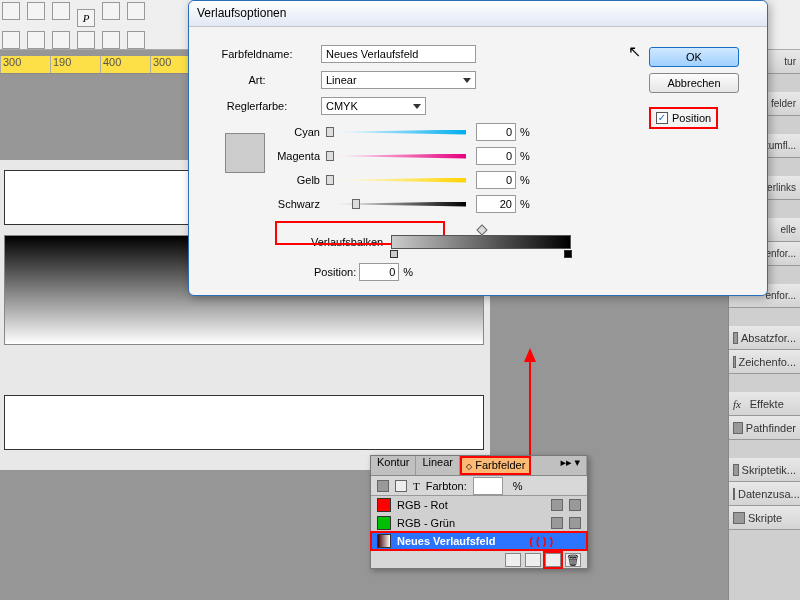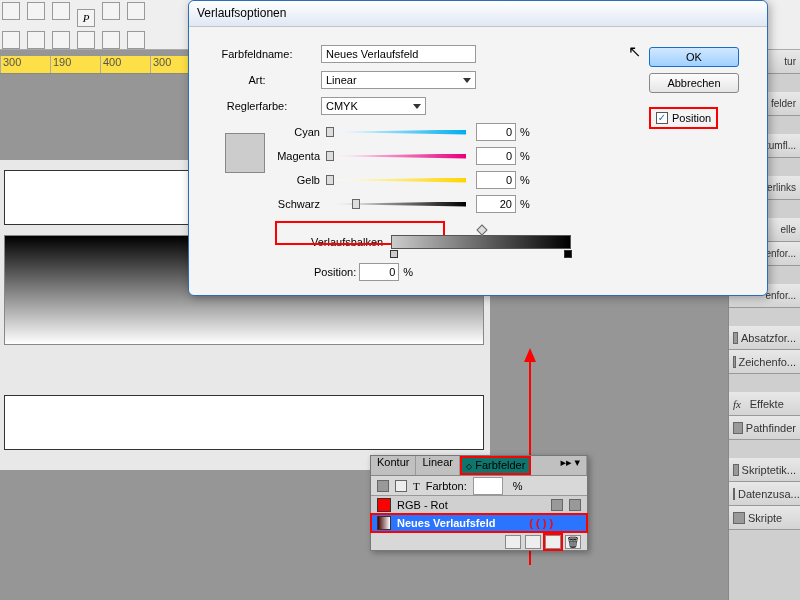--- a/index.html
+++ b/index.html
@@ -37,21 +37,21 @@
 .dia{position:absolute;width:8px;height:8px;background:#ddd;border:1px solid #666;transform:rotate(45deg);top:-10px}
 .btn{display:block;width:90px;height:20px;background:linear-gradient(to bottom,#fdfdfd,#e5e5e5);border:1px solid #888;border-radius:3px;margin-bottom:6px;text-align:center;line-height:18px}
 .btn.ok{background:linear-gradient(to bottom,#d0e8ff,#a0d0ff);border:1px solid #1a6dc4}
 .check-wrap{border:2px solid red;padding:3px 5px;display:inline-flex;align-items:center;gap:4px}
 .chk{width:12px;height:12px;border:1px solid #555;background:#fff;display:inline-flex;align-items:center;justify-content:center;color:#1a6dc4;font-size:10px;line-height:1}
 .red-box{border:2px solid red;position:absolute}
 .arrow-svg{position:absolute;pointer-events:none}
 .panel{position:absolute;left:370px;top:455px;width:218px;background:#d0d0d0;border:1px solid #777;box-shadow:2px 2px 6px rgba(0,0,0,.3)}
 .panel-tabs{height:20px;background:#c0c0c0;display:flex;border-bottom:1px solid #888;font-size:10px}
 .ptab{padding:0 6px;border-right:1px solid #999}
-.ptab.active{background:#0f766e;border:2px solid red;padding:1px 4px}
+.ptab.active{background:#fdba74;border:2px solid red;padding:1px 4px}
 .panel-opts{height:20px;background:#d8d8d8;border-bottom:1px solid #999;display:flex;align-items:center;gap:6px;padding:0 6px;font-size:10px}
 .sw-row{height:18px;display:flex;align-items:center;padding:0 6px;gap:6px;font-size:10px}
 .sw-row.on{background:#2b74ff;color:#fff;outline:2px solid red;outline-offset:-1px}
 .sw{width:14px;height:14px;border:1px solid #333}
 .panel-foot{height:18px;background:#d8d8d8;border-top:1px solid #999;display:flex;justify-content:flex-end;align-items:center;gap:4px;padding:0 6px}
 .foot-ico{width:16px;height:14px;border:1px solid #888;background:#eee}
 .foot-ico.hl{outline:2px solid red}
 .cursor{position:absolute;font-size:16px;color:#000}
 .mini-ico{width:12px;height:12px;background:#999;border:1px solid #666;display:inline-block}
 .tb-ico{width:18px;height:18px;border:1px solid #999;background:#f4f4f4;margin:2px;display:inline-block}
@@ -244,20 +244,27 @@
     <input class="num-in" style="width: 30px;">
     <span>%</span>
   </div>
   <div class="sw-row">
       <span class="sw" style="background:#ff0000"></span>
       <span>RGB - Rot</span>
       <span style="flex:1"></span>
       <span class="mini-ico"></span>
       <span class="mini-ico"></span>
     </div>
+  <div class="sw-row">
+      <span class="sw" style="background:#00c000"></span>
+      <span>RGB - Grün</span>
+      <span style="flex:1"></span>
+      <span class="mini-ico"></span>
+      <span class="mini-ico"></span>
+    </div>
   <div class="sw-row on">
       <span class="sw" style="background:linear-gradient(to right,#400,#fff)"></span>
       <b>Neues Verlaufsfeld</b>
       <span style="flex:1;text-align:center;color:red;font-weight:bold">( ( ) )</span>
     </div>
   <div class="panel-foot">
     <span class="foot-ico"></span>
     <span class="foot-ico"></span>
     <span class="foot-ico hl"></span>
     <span class="foot-ico">🗑</span>

